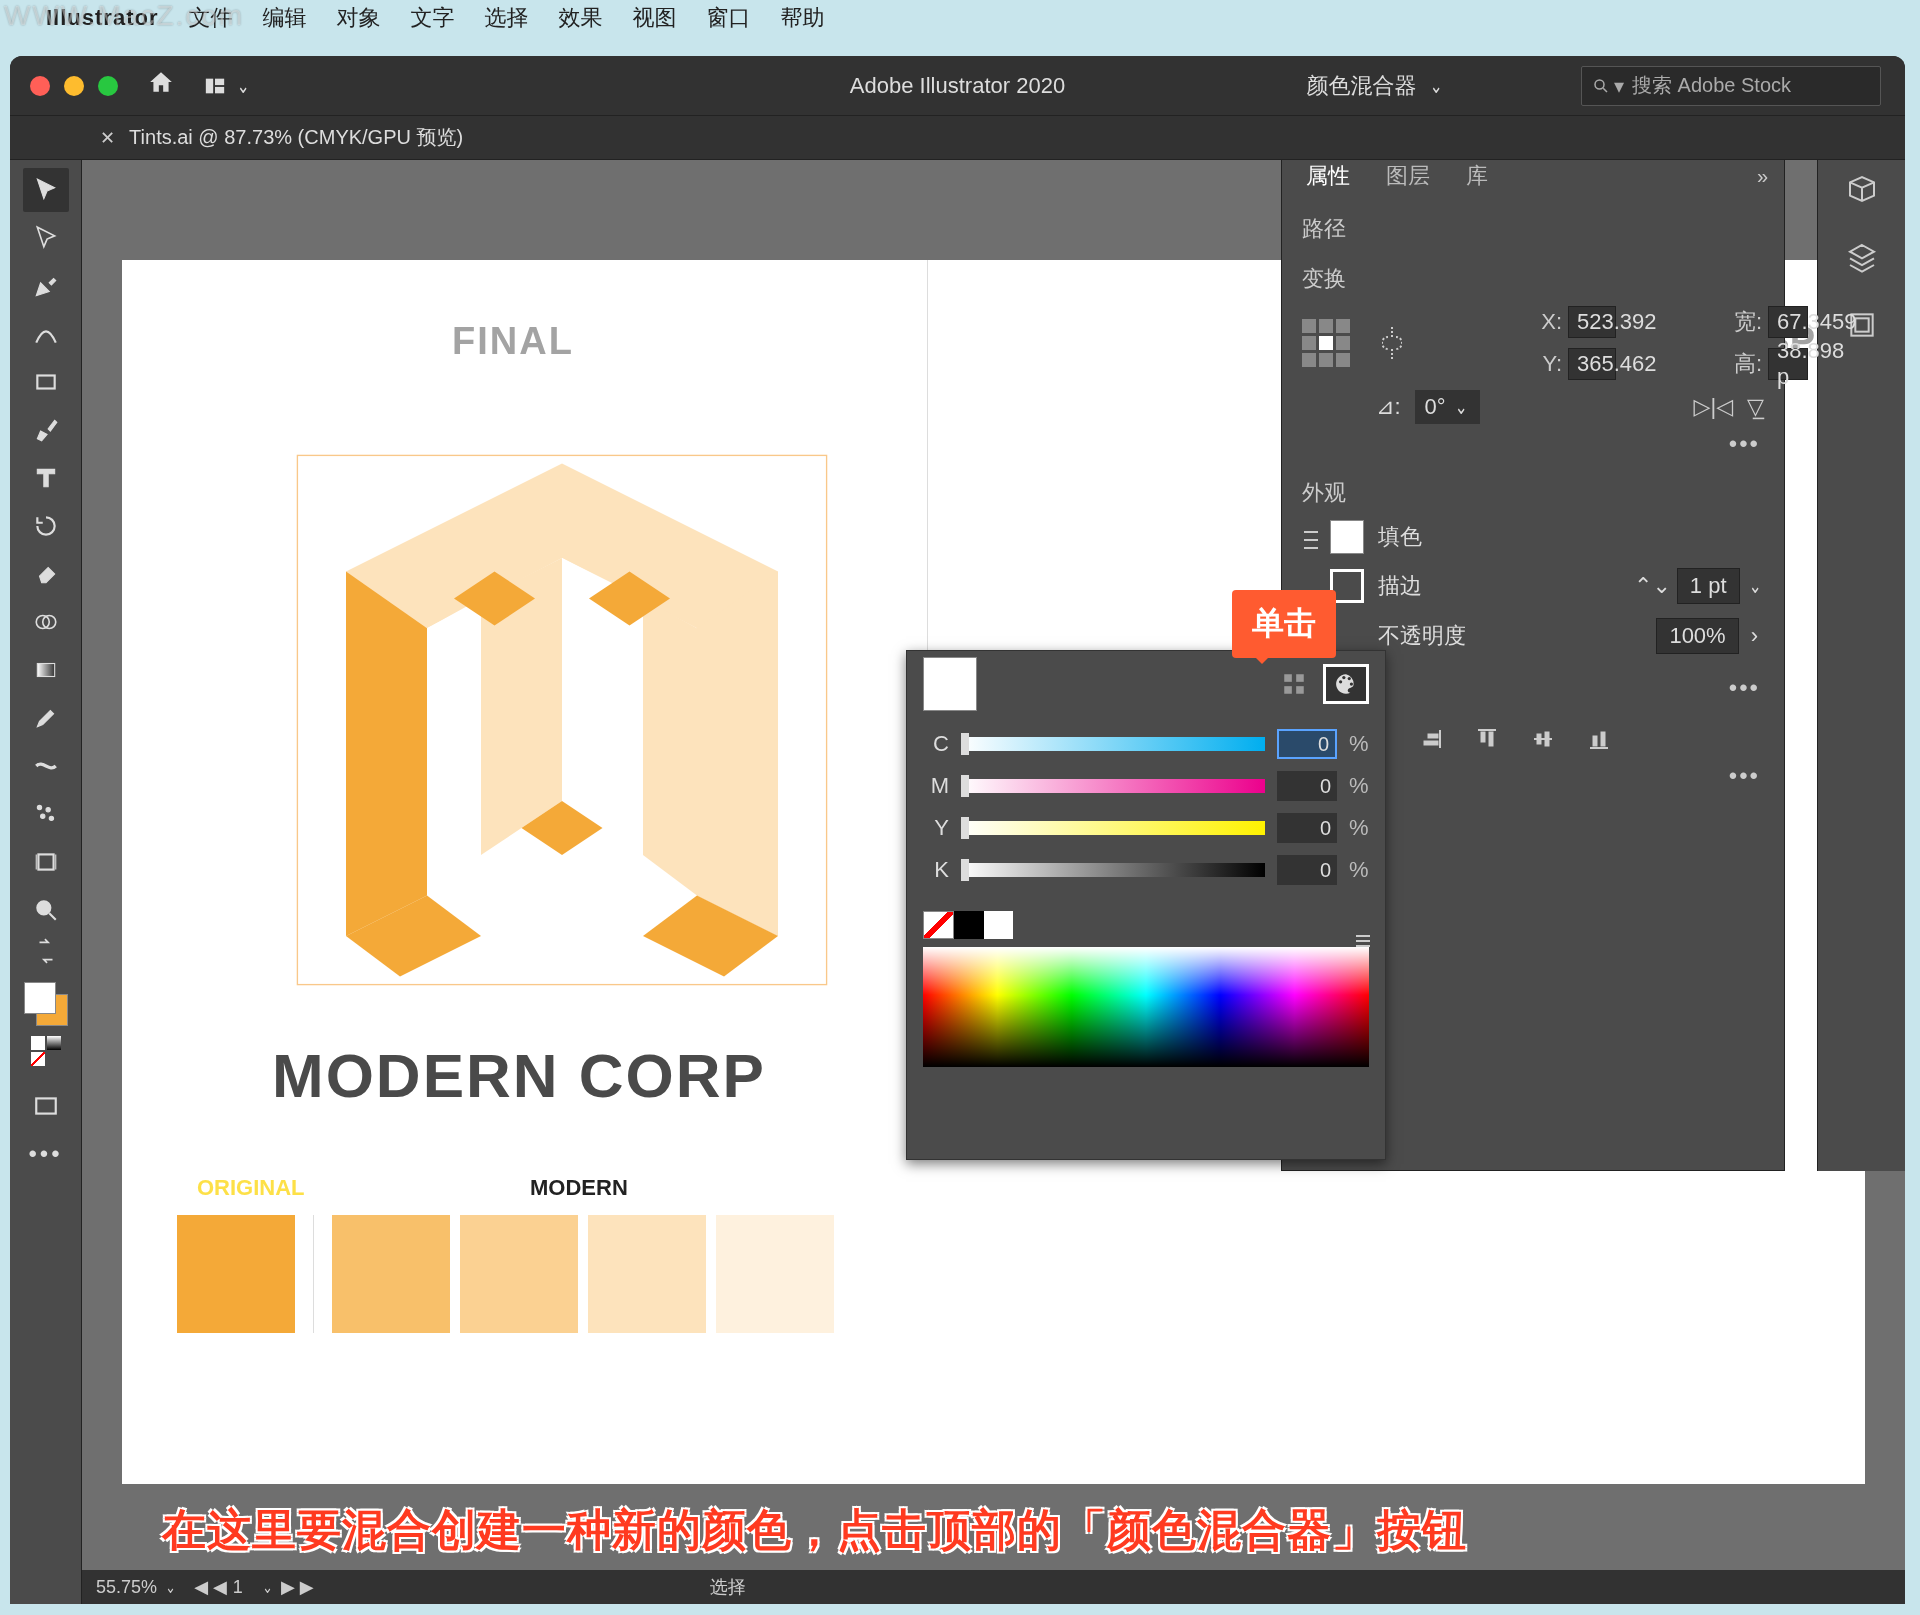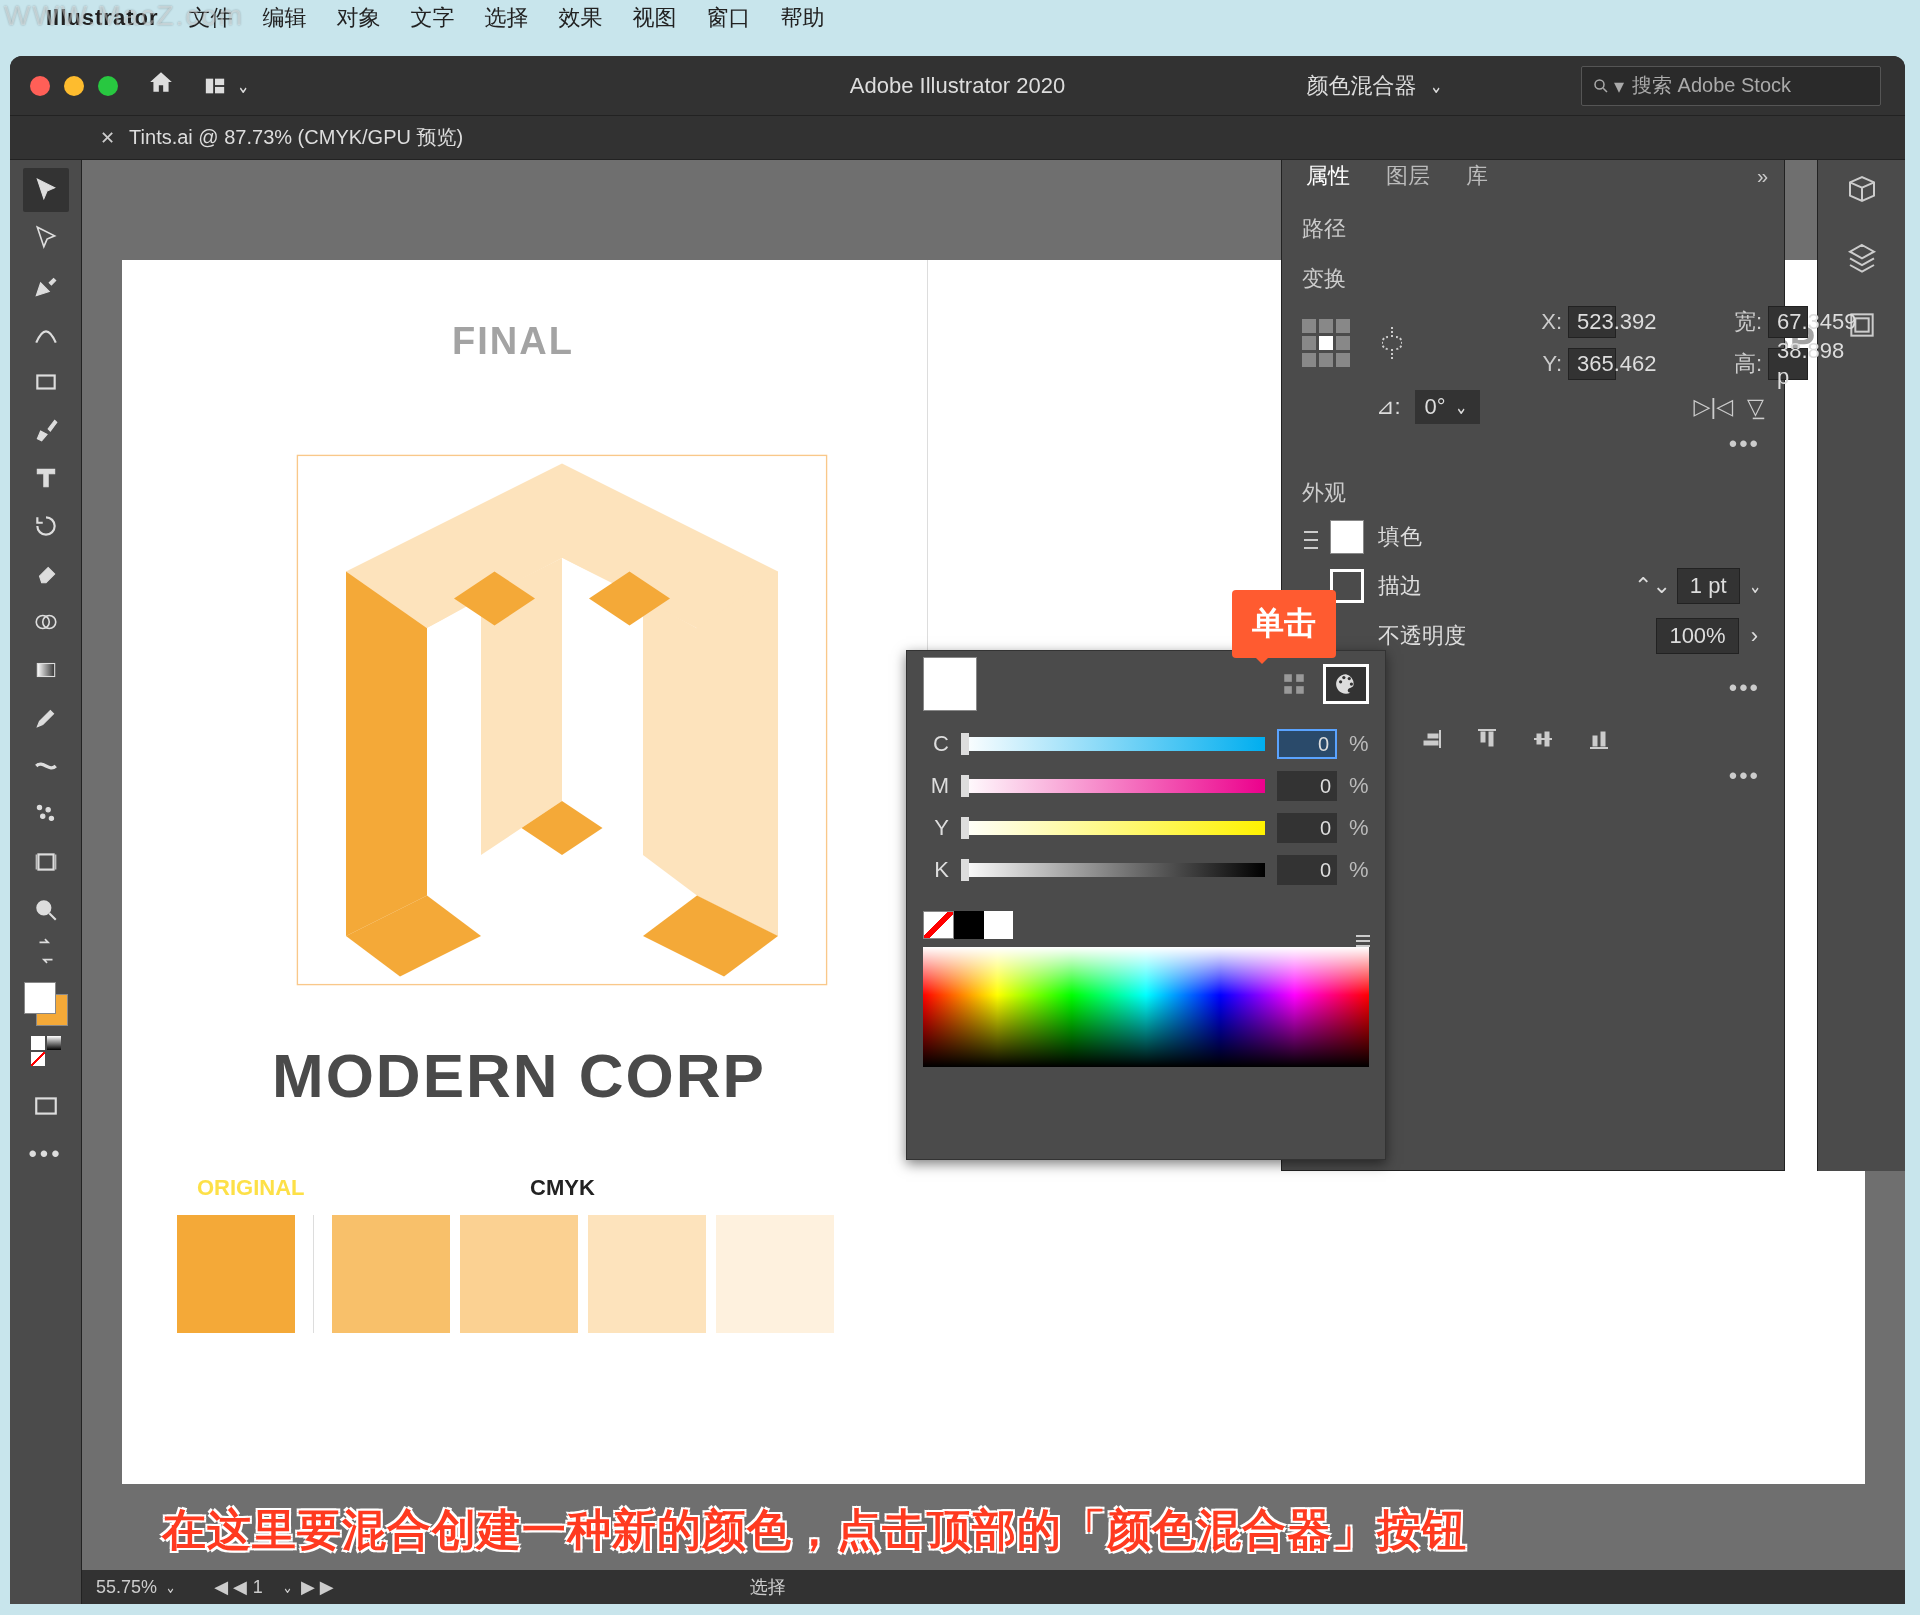--- a/index.html
+++ b/index.html
@@ -51,21 +51,21 @@
 .logo-text2 { position: absolute; top: 880px; left: 955px; color: #4a4a4a; font-size: 62px; font-weight: 700; letter-spacing: 2px; }
 .divider { position: absolute; top: 100px; bottom: 490px; left: 845px; width: 1px; background: #ddd; }
 .orig-label { position: absolute; top: 1015px; left: 115px; font-size: 22px; font-weight: 700; color: #fde047; }
 .tints-label { position: absolute; top: 1015px; left: 448px; font-size: 22px; font-weight: 700; color: #222; }
 .swatch-row { position: absolute; top: 1055px; left: 95px; display: flex; gap: 10px; align-items: flex-start; }
 .swatch-row .sw { width: 118px; height: 118px; }
 .swatch-row .vsep { width: 1px; height: 118px; background: #ddd; margin: 0 8px; }
 
 
 .caption { position: absolute; left: 80px; bottom: 44px; font-size: 44px; font-weight: 700; color: #ff3a20; text-shadow: -2px -2px 0 #fff, 2px -2px 0 #fff, -2px 2px 0 #fff, 2px 2px 0 #fff; letter-spacing: 1px; }
-.status-bar { position: absolute; left: 0; right: 0; bottom: 0; height: 34px; background: #323232; color: #ccc; font-size: 18px; display: flex; align-items: center; padding: 0 14px; gap: 36px; }
+.status-bar { position: absolute; left: 0; right: 0; bottom: 0; height: 34px; background: #323232; color: #ccc; font-size: 18px; display: flex; align-items: center; padding: 0 14px; gap: 16px; }
 .status-bar .seg { display: flex; align-items: center; gap: 6px; }
 
 
 .color-panel { position: absolute; left: 824px; top: 490px; width: 480px; height: 510px; background: #4b4b4b; border: 1px solid #333; box-shadow: 0 4px 12px rgba(0,0,0,0.5); z-index: 30; }
 .color-panel .hdr { height: 66px; display: flex; align-items: center; padding: 0 16px; justify-content: space-between; }
 .color-panel .swatch-big { width: 54px; height: 54px; background: #fff; border: 1px solid #888; }
 .color-panel .mode-btns { display: flex; gap: 6px; }
 .mode-btn { width: 46px; height: 40px; background: #4b4b4b; display: flex; align-items: center; justify-content: center; cursor: pointer; }
 .mode-btn.active { background: #333; border: 3px solid #fff; }
 .mode-btn svg { width: 26px; height: 26px; }
@@ -316,21 +316,21 @@
         <polygon points="85,140 100,130 115,140 100,150" fill="#f4a938"></polygon>
         <polygon points="60,55 75,45 90,55 75,65" fill="#f4a938"></polygon>
         <polygon points="110,55 125,45 140,55 125,65" fill="#f4a938"></polygon>
         <rect x="2" y="2" width="196" height="196" fill="none" stroke="#f9c88a" stroke-width="0.5"></rect>
       </svg>
 
       <div class="logo-text">MODERN CORP</div>
       <div class="logo-text2">MODE</div>
 
       <div class="orig-label">ORIGINAL</div>
-      <div class="tints-label">CMYK</div>
+      <div class="tints-label">MODERN</div>
       <div class="swatch-row">
         <div class="sw" style="background:#f4a938"></div>
         <div class="vsep"></div>
         <div class="sw" style="background:#f8c06a"></div>
         <div class="sw" style="background:#fbd192"></div>
         <div class="sw" style="background:#fde3bc"></div>
         <div class="sw" style="background:#fef1de"></div>
       </div>
 
       <div class="caption">在这里要混合创建一种新的颜色，点击顶部的「颜色混合器」按钮</div>

